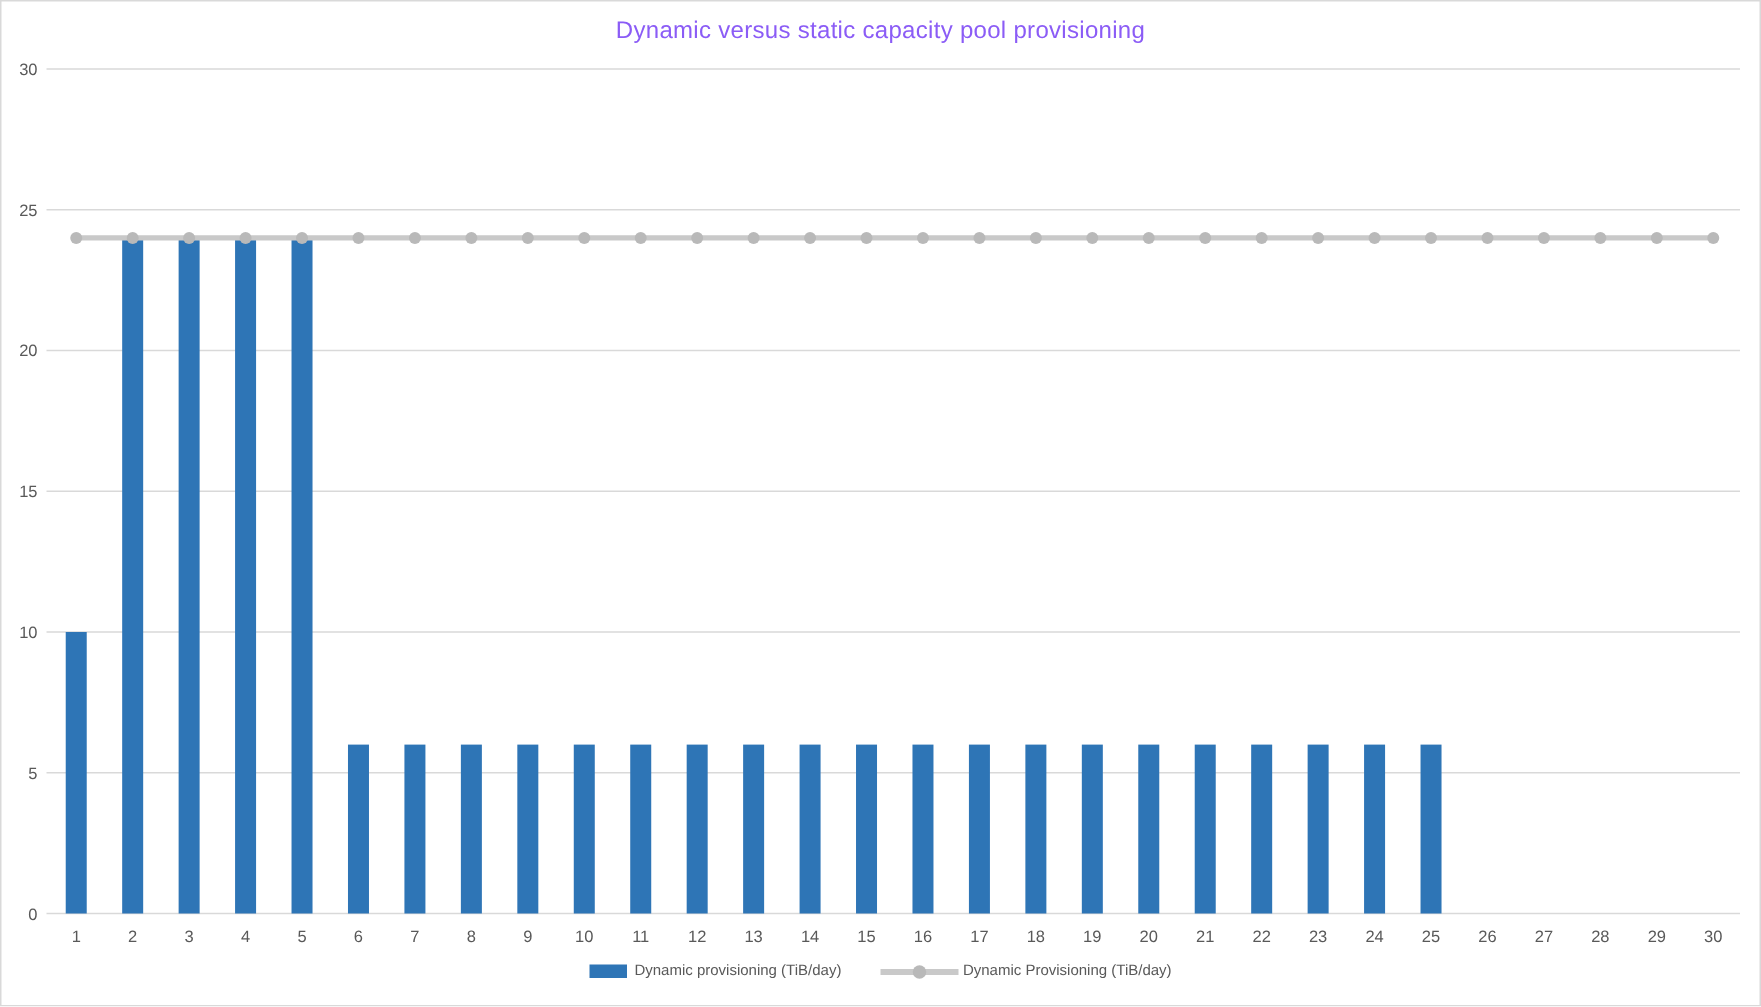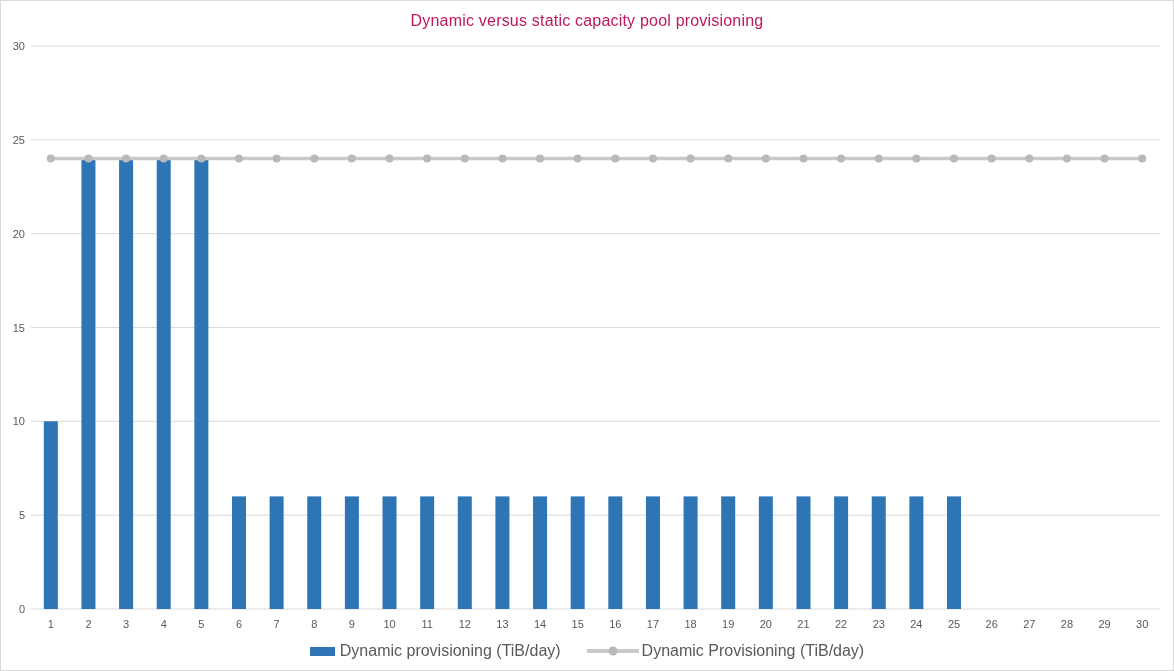--- a/index.html
+++ b/index.html
@@ -16,38 +16,38 @@
     background: #ffffff;
     overflow: hidden;
   }
   .chart-title {
     position: absolute;
     top: 11px;
     left: 0;
     width: 100%;
     text-align: center;
     font-size: 16px;
-    color: #be185d;
+    color: #8b5cf6;
     letter-spacing: 0.2px;
   }
   .plot-svg {
     position: absolute;
     top: 0;
     left: 0;
   }
   .legend {
     position: absolute;
     top: 641px;
     left: 0;
     width: 100%;
     display: flex;
     justify-content: center;
     align-items: center;
     gap: 26px;
-    font-size: 16px;
+    font-size: 10px;
     color: #595959;
   }
   .legend-item {
     display: flex;
     align-items: center;
   }
   .swatch-bar {
     display: inline-block;
     width: 25px;
     height: 9px;

